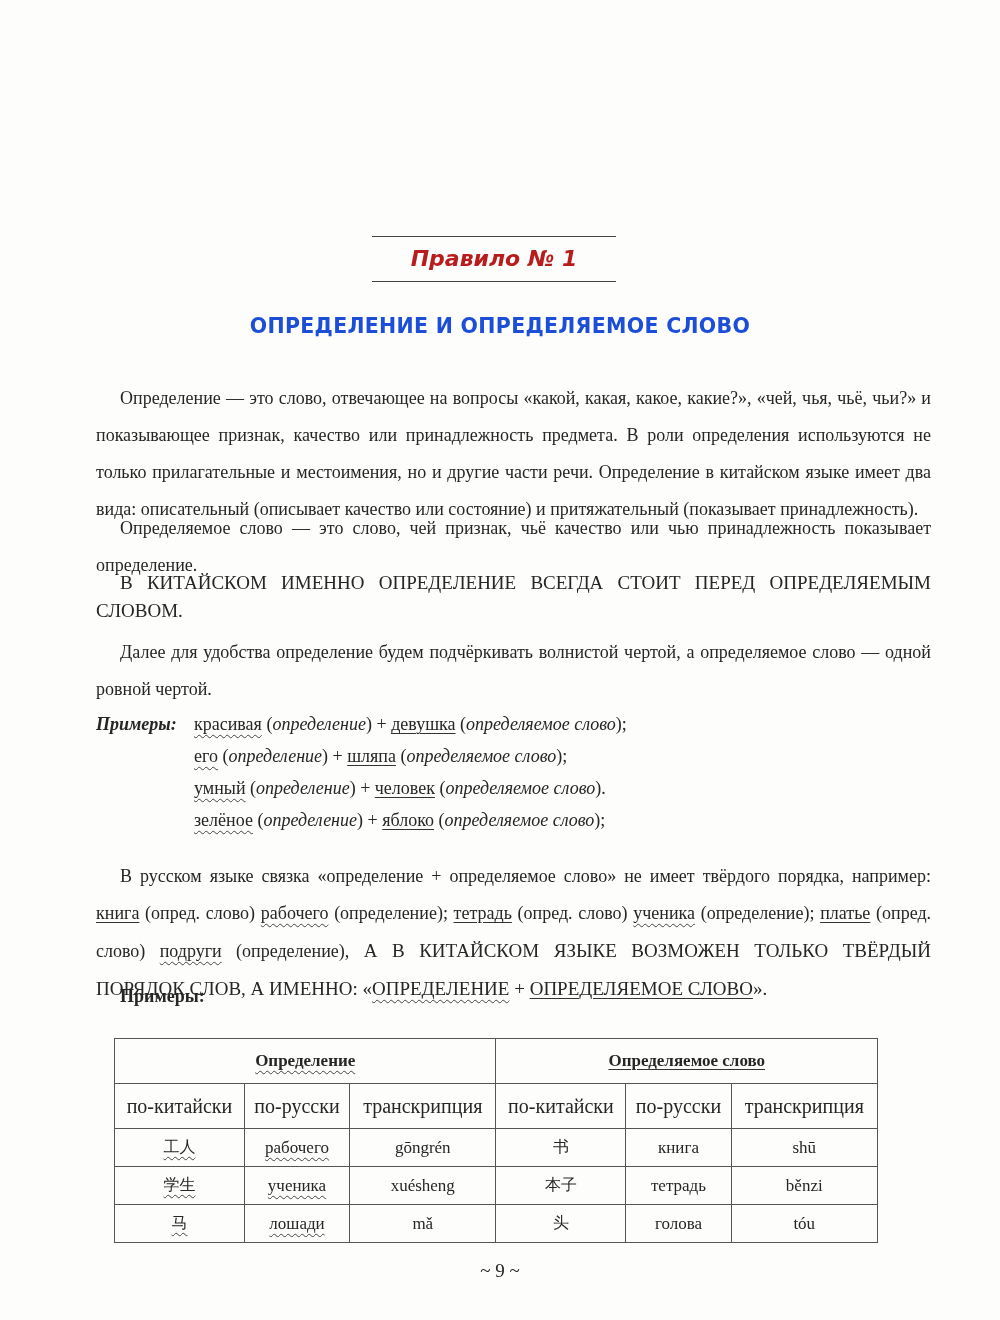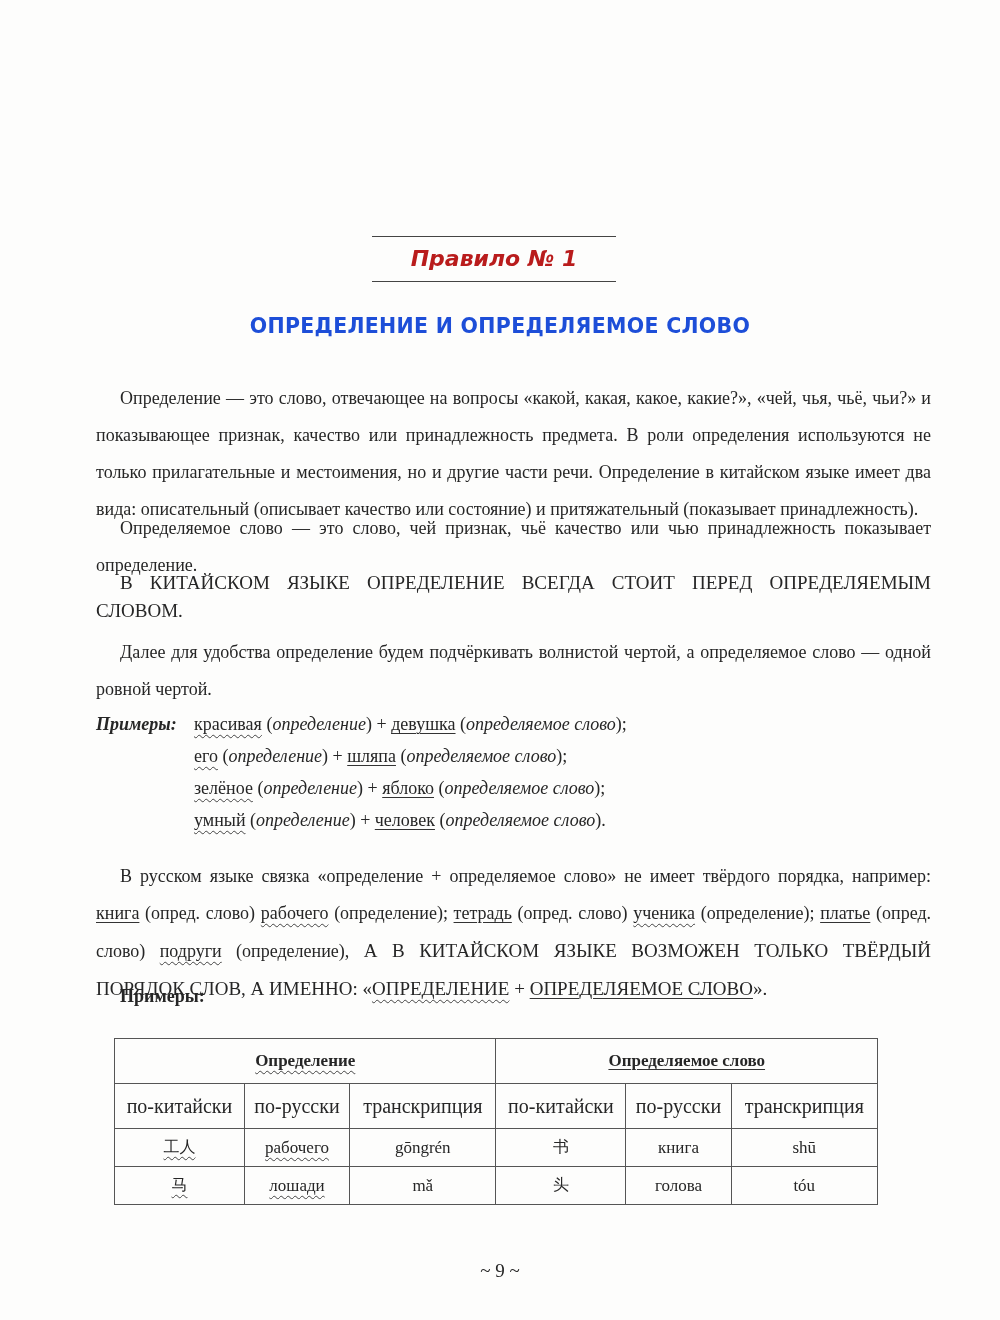--- a/index.html
+++ b/index.html
@@ -52,35 +52,35 @@
   <div class="rule-block">
     <div class="rule-line"></div>
     <div class="rule-title">Правило № 1</div>
     <div class="rule-line"></div>
   </div>
 
   <div class="section-title">ОПРЕДЕЛЕНИЕ И ОПРЕДЕЛЯЕМОЕ СЛОВО</div>
 
   <p class="para" style="top:380px">Определение — это слово, отвечающее на вопросы «какой, какая, какое, какие?», «чей, чья, чьё, чьи?» и показывающее признак, качество или принадлежность предмета. В роли определения используются не только прилагательные и местоимения, но и другие части речи. Определение в китайском языке имеет два вида: описательный (описывает качество или состояние) и притяжательный (показывает принадлежность).</p>
   <p class="para" style="top:510px">Определяемое слово — это слово, чей признак, чьё качество или чью принадлежность показывает определение.</p>
-  <p class="para caps" style="top:569px">В КИТАЙСКОМ ЯЗЫКЕ ОПРЕДЕЛЕНИЕ ВСЕГДА СТОИТ ПЕРЕД ОПРЕДЕЛЯЕМЫМ СЛОВОМ.</p>
+  <p class="para caps" style="top:569px">В КИТАЙСКОМ ИМЕННО ОПРЕДЕЛЕНИЕ ВСЕГДА СТОИТ ПЕРЕД ОПРЕДЕЛЯЕМЫМ СЛОВОМ.</p>
   <p class="para" style="top:634px">Далее для удобства определение будем подчёркивать волнистой чертой, а определяемое слово — одной ровной чертой.</p>
 
   <div class="examples">
     <div class="row first">
       <span class="lbl">Примеры:</span><span class="wavy">красивая</span> (<i>определение</i>) + <span class="straight">девушка</span> (<i>определяемое слово</i>)<span>;</span>
     </div>
     <div class="row">
       <span class="wavy">его</span> (<i>определение</i>) + <span class="straight">шляпа</span> (<i>определяемое слово</i>)<span>;</span>
     </div>
     <div class="row">
-      <span class="wavy">зелёное</span> (<i>определение</i>) + <span class="straight">яблоко</span> (<i>определяемое слово</i>)<span>;</span>
+      <span class="wavy">умный</span> (<i>определение</i>) + <span class="straight">человек</span> (<i>определяемое слово</i>)<span>.</span>
     </div>
     <div class="row">
-      <span class="wavy">умный</span> (<i>определение</i>) + <span class="straight">человек</span> (<i>определяемое слово</i>)<span>.</span>
+      <span class="wavy">зелёное</span> (<i>определение</i>) + <span class="straight">яблоко</span> (<i>определяемое слово</i>)<span>;</span>
     </div>
   </div>
 
   <p class="para" style="top:858px"><span>В русском языке связка «определение + определяемое слово» не имеет твёрдого порядка, например: </span><span class="straight">книга</span> <span>(опред. слово)</span> <span class="wavy">рабочего</span> <span>(определение)</span><span>; </span><span class="straight">тетрадь</span> <span>(опред. слово)</span> <span class="wavy">ученика</span> <span>(определение)</span><span>; </span><span class="straight">платье</span> <span>(опред. слово)</span> <span class="wavy">подруги</span> <span>(определение)</span><span>, </span><span style="font-size:19px">А В КИТАЙСКОМ ЯЗЫКЕ ВОЗМОЖЕН ТОЛЬКО ТВЁРДЫЙ ПОРЯДОК СЛОВ, А ИМЕННО: «</span><span class="wavy" style="font-size:19px">ОПРЕДЕЛЕНИЕ</span><span style="font-size:19px"> + </span><span class="straight" style="font-size:19px">ОПРЕДЕЛЯЕМОЕ СЛОВО</span><span style="font-size:19px">».</span></p>
 
   <div class="examples2-label">Примеры:</div>
 
   <table class="ex">
     <tbody>
         <tr class="h1">
@@ -97,20 +97,28 @@
     </tr>
     <tr class="data">
       <td class="cn"><span class="wavy">工人</span></td>
       <td><span class="wavy">рабочего</span></td>
       <td>gōngrén</td>
       <td class="cn">书</td>
       <td>книга</td>
       <td>shū</td>
     </tr>
     <tr class="data">
+      <td class="cn"><span class="wavy">学生</span></td>
+      <td><span class="wavy">ученика</span></td>
+      <td>xuésheng</td>
+      <td class="cn">本子</td>
+      <td>тетрадь</td>
+      <td>běnzi</td>
+    </tr>
+    <tr class="data">
       <td class="cn"><span class="wavy">马</span></td>
       <td><span class="wavy">лошади</span></td>
       <td>mǎ</td>
       <td class="cn">头</td>
       <td>голова</td>
       <td>tóu</td>
     </tr>
   </tbody>
     </table>
 

